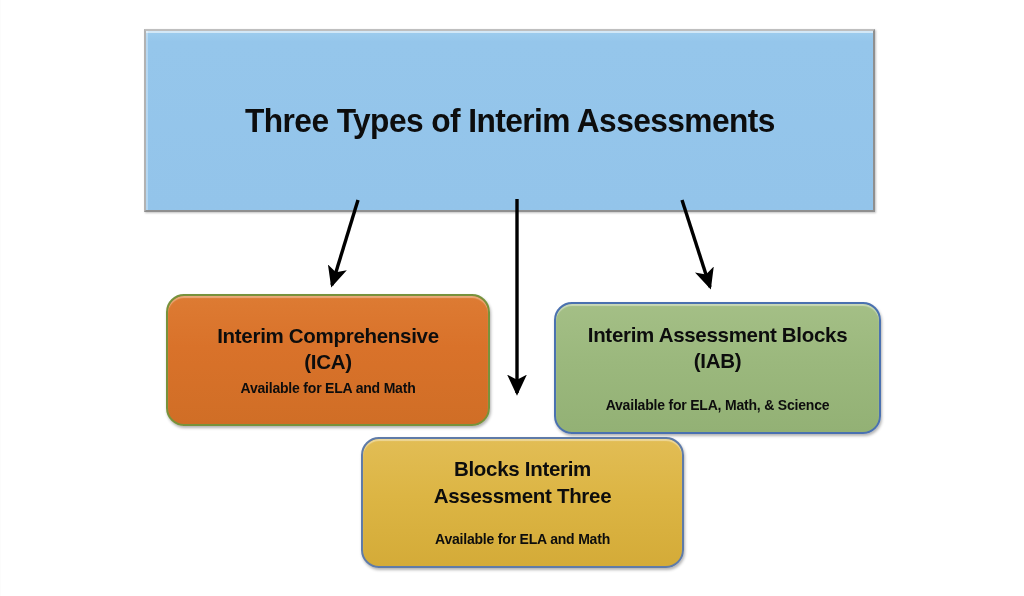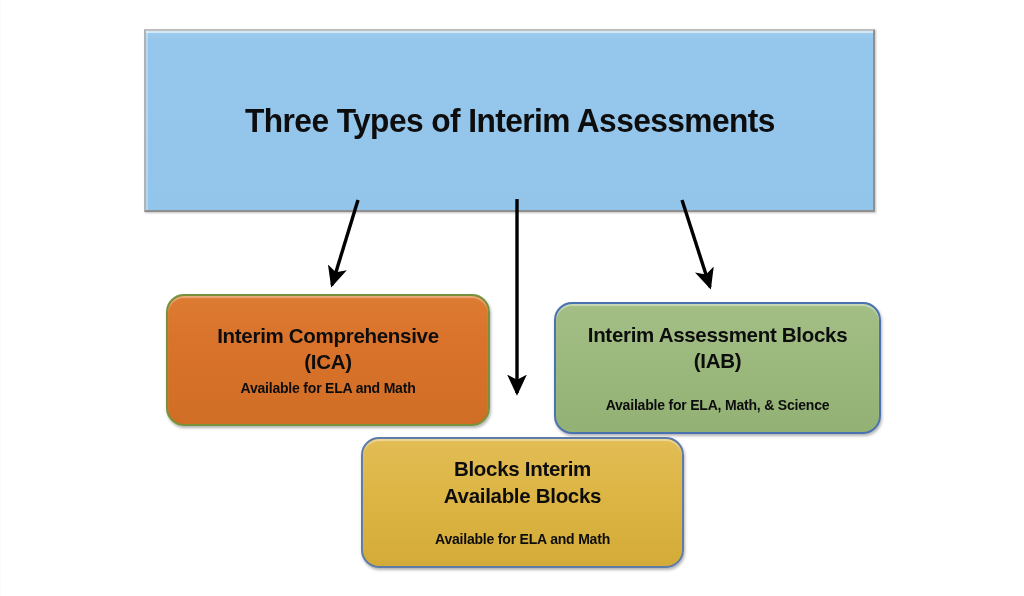--- a/index.html
+++ b/index.html
@@ -154,17 +154,17 @@
   </div>
 
   <div class="node rounded" id="iab-box">
     <div class="line-main">Interim Assessment Blocks</div>
     <div class="line-main">(IAB)</div>
     <div class="line-sub">Available for ELA, Math, &amp; Science</div>
   </div>
 
   <div class="node rounded" id="fiab-box">
     <div class="line-main">Blocks Interim</div>
-    <div class="line-main">Available Blocks</div>
+    <div class="line-main">Assessment Three</div>
     <div class="line-sub">Available for ELA and Math</div>
   </div>
 
 </div>
 
 </body></html>

